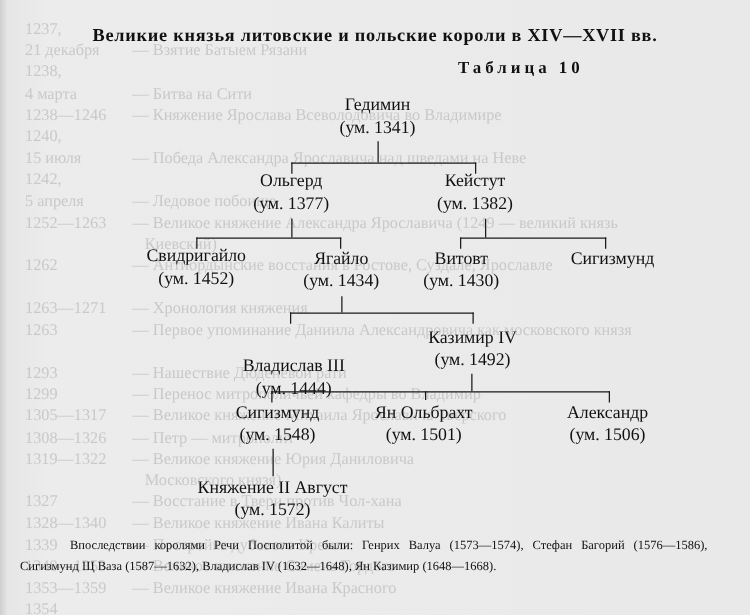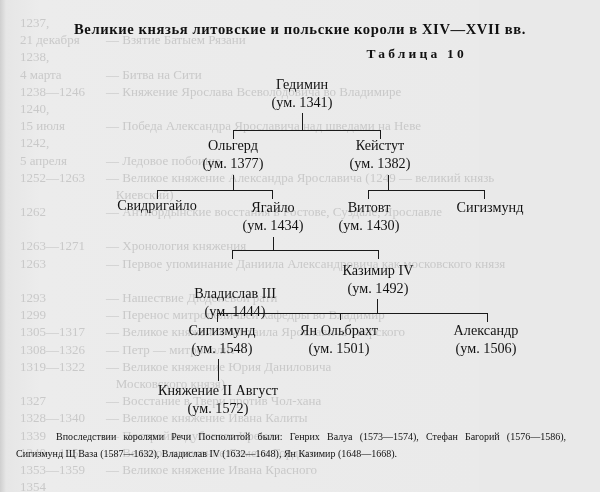--- a/index.html
+++ b/index.html
@@ -82,20 +82,21 @@
     <div class="ln v" style="left:157px; top:190px; height:9px;"></div>
     <div class="ln v" style="left:272px; top:190px; height:9px;"></div>
 
     <div class="ln v" style="left:388px; top:175px; height:15px;"></div>
     <div class="ln h" style="left:368px; top:190px; width:117px;"></div>
     <div class="ln v" style="left:368px; top:190px; height:9px;"></div>
     <div class="ln v" style="left:484px; top:190px; height:9px;"></div>
 
     <div class="node" style="left:157px; top:197px;">
       <span class="nm">Свидригайло</span>
+      <span class="yr">(ум. 1452)</span>
     </div>
     <div class="node" style="left:273px; top:199px;">
       <span class="nm">Ягайло</span>
       <span class="yr">(ум. 1434)</span>
     </div>
     <div class="node" style="left:369px; top:199px;">
       <span class="nm">Витовт</span>
       <span class="yr">(ум. 1430)</span>
     </div>
     <div class="node" style="left:490px; top:199px;">

